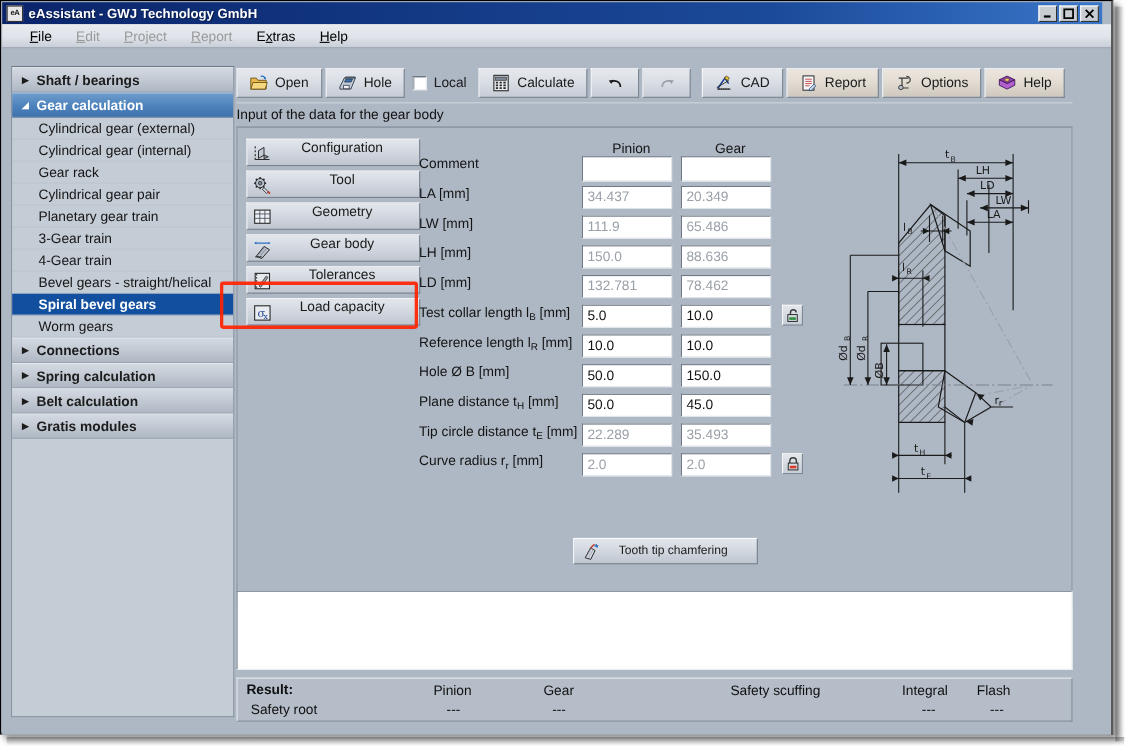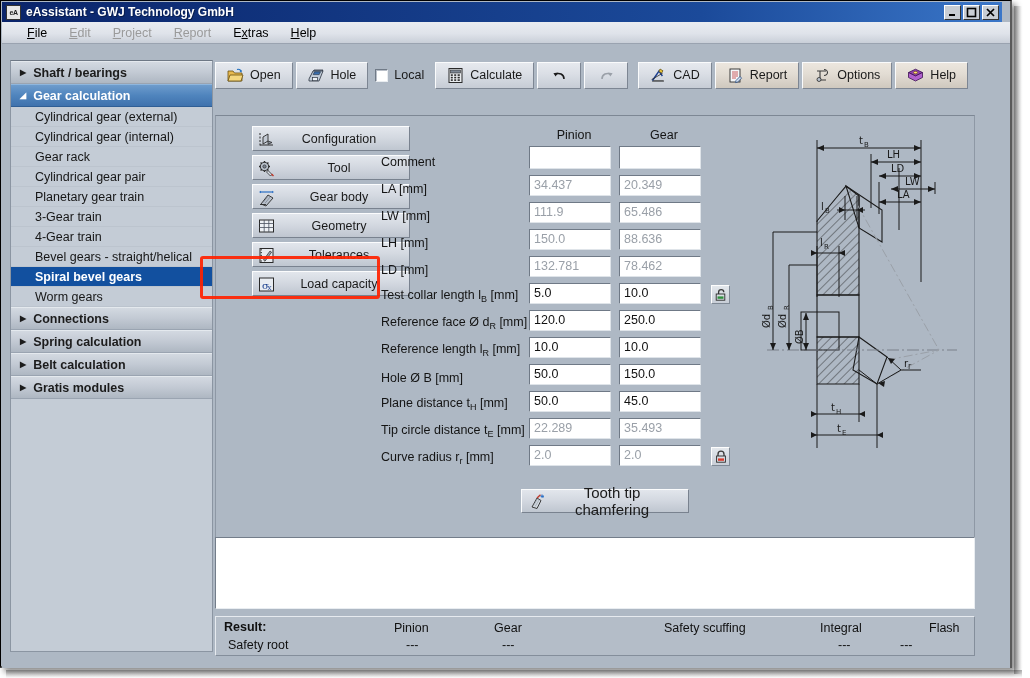--- a/index.html
+++ b/index.html
@@ -154,43 +154,42 @@
   #formpanel {
     position: absolute; left: 0; top: 55px; width: 760px; height: 435px;
     background: #aeb8c4;
     border: 1px solid #8e98a5; border-top-color: #7d8794;
   }
 
   
   #tabcol { position: absolute; left: 8px; top: 10px; width: 158px; }
   .tabbtn {
     height: 25px; width: 158px; margin-bottom: 4px;
-    display: flex; align-items: center;
+    display: flex; align-items: flex-start;
     background: linear-gradient(to bottom, #e2e6ec 0%, #d4d9e1 45%, #bfc6d0 100%);
     border: 1px solid; border-color: #fbfcfd #79828f #79828f #fbfcfd;
     font-size: 12.5px; color: #1a1a1a;
     position: relative;
-    margin-left: 28px;
   }
   .tabbtn .tico {
     position: absolute; left: 4px; top: 3px;
     width: 19px; height: 19px;
   }
   .tabbtn .tlabel { width: 100%; text-align: center; padding-left: 16px; }
 
   
   #fields { position: absolute; left: 165px; top: 4px; width: 360px; }
   .colhead {
     display: flex; height: 22px; align-items: flex-end;
     font-size: 12.5px; color: #141414;
   }
   .colhead .lbl { width: 148px; }
   .colhead .ch { width: 90px; text-align: center; }
   .frow {
-    display: flex; align-items: flex-end; height: 27px;
+    display: flex; align-items: flex-start; height: 27px;
     font-size: 12.5px; color: #141414;
   }
   .frow .lbl { width: 148px; white-space: nowrap; }
   .frow .lbl sub { font-size: 9px; vertical-align: -3px; }
   .fin {
     width: 82px; height: 21px; margin-right: 8px;
     background: #ffffff;
     border: 1px solid; border-color: #6f7986 #dfe4e9 #dfe4e9 #6f7986;
     font-size: 12.5px; color: #111; padding: 0 4px;
     line-height: 19px; white-space: nowrap; overflow: hidden;
@@ -203,21 +202,21 @@
     border: 1px solid; border-color: #fdfdfd #808a96 #808a96 #fdfdfd;
     display: flex; align-items: center; justify-content: center;
   }
   .lockspacer { width: 21px; }
   #chamferbtn {
     position: absolute; left: 305px; top: 373px;
     width: 168px; height: 24px;
     display: flex; align-items: center; gap: 8px; padding-left: 7px;
     background: linear-gradient(to bottom, #e2e6ec 0%, #d4d9e1 45%, #bfc6d0 100%);
     border: 1px solid; border-color: #fbfcfd #79828f #79828f #fbfcfd;
-    font-size: 15px; color: #1a1a1a;
+    font-size: 11px; color: #1a1a1a;
   }
 
   
   #drawing { position: absolute; left: 533px; top: 6px; width: 222px; height: 390px; }
 
   
   #outbox {
     position: absolute; left: 0; top: 477px; width: 760px; height: 72px;
     background: #ffffff;
     border: 1px solid; border-color: #737d8a #e9edf1 #e9edf1 #737d8a;
@@ -432,20 +431,21 @@
         <div class="tbtn warm">
           <svg class="tbtn-ico" viewBox="0 0 17 17">
             <path d="M1.5 5.5 L8.5 2.2 L15.5 5.5 L8.5 9z" fill="#8e3fae" stroke="#3c1353" stroke-width=".8"></path>
             <path d="M1.5 5.5v5l7 3.5 7-3.5v-5l-7 3.5z" fill="#b061cd" stroke="#3c1353" stroke-width=".8"></path>
             <ellipse cx="8.5" cy="5.6" rx="2" ry="1.2" fill="#ffe07a" stroke="#6b5100" stroke-width=".6"></ellipse>
           </svg>
           <span>Help</span>
         </div>
       </div>
 
+      <div id="statusline">Input of the data for the gear body</div>
 
       <div id="formpanel">
 
         <div id="tabcol">
           <div class="tabbtn">
             <svg class="tico" viewBox="0 0 19 19">
               <path d="M3 15h13" stroke="#2a2a2a" stroke-width="1"></path>
               <path d="M3 3v13" stroke="#2a2a2a" stroke-width="1" stroke-dasharray="2 1.5"></path>
               <path d="M6 14V7l5-3v7z" fill="#c3cad4" stroke="#2a2a2a" stroke-width=".9"></path>
               <path d="M11 11l4 1.5-4 1.8z" fill="#8d97a3" stroke="#2a2a2a" stroke-width=".8"></path>
@@ -459,38 +459,38 @@
               <g stroke="#2a2a2a" stroke-width="1.4">
                   <path d="M7.5 2v1.6M7.5 11.4V13M2 7.5h1.6M11.4 7.5H13M3.6 3.6l1.2 1.2M10.2 10.2l1.2 1.2M11.4 3.6l-1.2 1.2M4.8 10.2l-1.2 1.2"></path>
                 </g>
               <path d="M11 11.5l4 4-1.5 1.5-4-4z" fill="#d9dee5" stroke="#2a2a2a" stroke-width=".8"></path>
               <path d="M14.5 15l2 2" stroke="#c0392b" stroke-width="1.4"></path>
             </svg>
             <span class="tlabel">Tool</span>
           </div>
           <div class="tabbtn">
             <svg class="tico" viewBox="0 0 19 19">
+              <rect x="2.5" y="3" width="14" height="12" fill="#eef1f5" stroke="#2a2a2a" stroke-width="1"></rect>
+              <g stroke="#4a5260" stroke-width=".8">
+                  <path d="M7.2 3v12M11.8 3v12M2.5 6.5h14M2.5 10.5h14"></path>
+                </g>
+            </svg>
+            <span class="tlabel">Geometry</span>
+          </div>
+          <div class="tabbtn">
+            <svg class="tico" viewBox="0 0 19 19">
               <path d="M3 4h12" stroke="#2a6fc4" stroke-width="1.2"></path>
               <path d="M2 4l2-1.2v2.4zM17 4l-2-1.2v2.4z" fill="#2a6fc4"></path>
               <path d="M4 16l7-9 5 3-7 8z" fill="#b9c1cc" stroke="#2a2a2a" stroke-width=".9"></path>
               <g stroke="#6b7382" stroke-width=".6">
                   <path d="M6 14.5l5-6.2M8 15.3l5-6.2"></path>
                 </g>
               <path d="M3 16.5h6" stroke="#2a2a2a" stroke-width=".9"></path>
             </svg>
             <span class="tlabel">Gear body</span>
-          </div>
-          <div class="tabbtn">
-            <svg class="tico" viewBox="0 0 19 19">
-              <rect x="2.5" y="3" width="14" height="12" fill="#eef1f5" stroke="#2a2a2a" stroke-width="1"></rect>
-              <g stroke="#4a5260" stroke-width=".8">
-                  <path d="M7.2 3v12M11.8 3v12M2.5 6.5h14M2.5 10.5h14"></path>
-                </g>
-            </svg>
-            <span class="tlabel">Geometry</span>
           </div>
           <div class="tabbtn">
             <svg class="tico" viewBox="0 0 19 19">
               <rect x="3" y="2.5" width="13" height="14" fill="#e6eaef" stroke="#2a2a2a" stroke-width="1"></rect>
               <g fill="#2a2a2a">
                   <rect x="3.6" y="3.2" width="1.2" height="1.2"></rect>
                   <rect x="3.6" y="6" width="1.2" height="1.2"></rect>
                   <rect x="3.6" y="8.8" width="1.2" height="1.2"></rect>
                   <rect x="3.6" y="11.6" width="1.2" height="1.2"></rect>
                   <rect x="3.6" y="14.4" width="1.2" height="1.2"></rect>
@@ -559,26 +559,20 @@
             <div class="fin">10.0</div>
             <div class="lockbtn">
               <svg width="14" height="14" viewBox="0 0 14 14">
                 <path d="M4.6 6V4.2a2.6 2.6 0 015.2 0" fill="none" stroke="#3a3a3a" stroke-width="1.3"></path>
                 <rect x="2.2" y="6" width="8.6" height="6.2" fill="#d7dce2" stroke="#2a2a2a" stroke-width=".9"></rect>
                 <rect x="3.5" y="8.4" width="6" height="2.4" fill="#2f8f3d"></rect>
               </svg>
             </div>
           </div>
 
-          <div class="frow">
-            <div class="lbl"><span>Reference face Ø d</span><sub>R</sub> <span>[mm]</span></div>
-            <div class="fin">120.0</div>
-            <div class="fin">250.0</div>
-            <div class="lockspacer"></div>
-          </div>
 
           <div class="frow">
             <div class="lbl"><span>Reference length l</span><sub>R</sub> <span>[mm]</span></div>
             <div class="fin">10.0</div>
             <div class="fin">10.0</div>
             <div class="lockspacer"></div>
           </div>
 
           <div class="frow">
             <div class="lbl"><span>Hole Ø B</span> <span>[mm]</span></div>
@@ -788,21 +782,21 @@
 
       <div id="outbox"></div>
 
       <div id="resultpanel">
         <div class="rrow">
           <span class="rcell rbold" style="left:8px;top:3px;">Result:</span>
           <span class="rcell" style="left:178px;top:4px;">Pinion</span>
           <span class="rcell" style="left:278px;top:4px;">Gear</span>
           <span class="rcell" style="left:448px;top:4px;">Safety scuffing</span>
           <span class="rcell" style="left:604px;top:4px;text-align:right;">Integral</span>
-          <span class="rcell" style="left:672px;top:4px;margin-left:41px;">Flash</span>
+          <span class="rcell" style="left:672px;top:4px;">Flash</span>
         </div>
         <div class="rrow">
           <span class="rcell" style="left:12px;top:1px;">Safety root</span>
           <span class="rcell" style="left:190px;top:1px;">---</span>
           <span class="rcell" style="left:286px;top:1px;">---</span>
           <span class="rcell" style="left:622px;top:1px;">---</span>
           <span class="rcell" style="left:684px;top:1px;">---</span>
         </div>
       </div>
 

